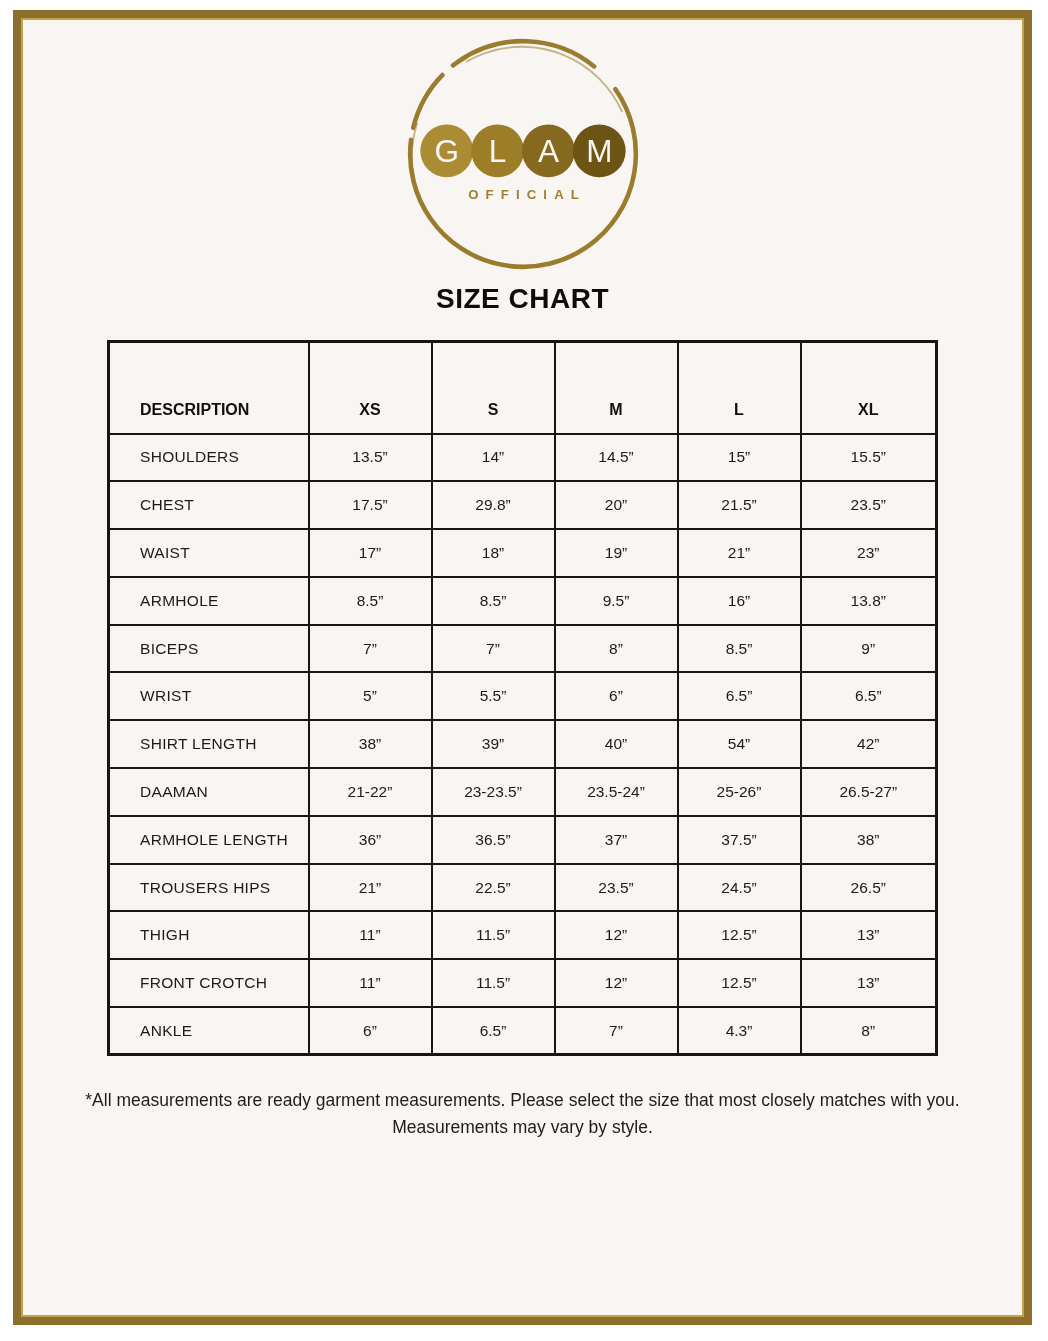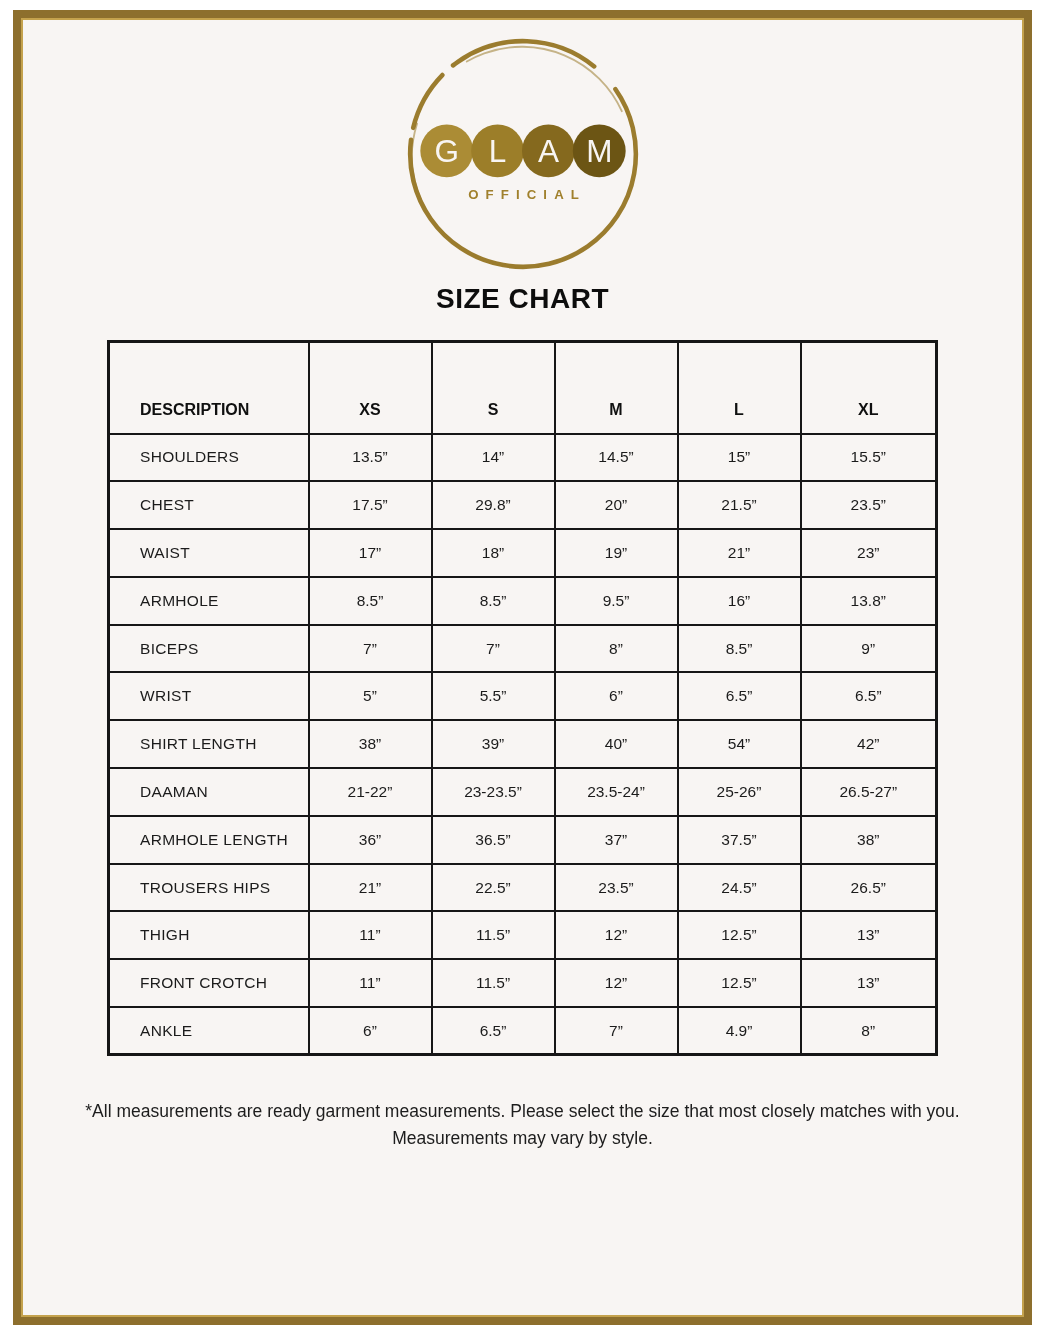--- a/index.html
+++ b/index.html
@@ -62,21 +62,21 @@
     color: #101010;
   }
   .size-table thead th.desc,
   .size-table td.desc {
     text-align: left;
     padding-left: 30px;
   }
   .size-table tbody tr { height: 47.8px; }
   .size-table td.desc { font-size: 15.5px; letter-spacing: 0.3px; border-radius: 10px; }
   .footer-note {
-    margin-top: 42px;
+    margin-top: 31px;
     text-align: center;
     font-size: 17.5px;
     line-height: 1.5;
     color: #1d1d1d;
     width: 880px;
   }
 </style>
 </head>
 <body>
 
@@ -216,21 +216,21 @@
           <td>11.5”</td>
           <td>12”</td>
           <td>12.5”</td>
           <td>13”</td>
         </tr>
         <tr>
           <td class="desc">ANKLE</td>
           <td>6”</td>
           <td>6.5”</td>
           <td>7”</td>
-          <td>4.9”</td>
+          <td>4.3”</td>
           <td>8”</td>
         </tr>
       </tbody>
   </table>
 
   <div class="footer-note">
     <div>*All measurements are ready garment measurements. Please select the size that most closely matches with you.</div>
     <div>Measurements may vary by style.</div>
   </div>
 

